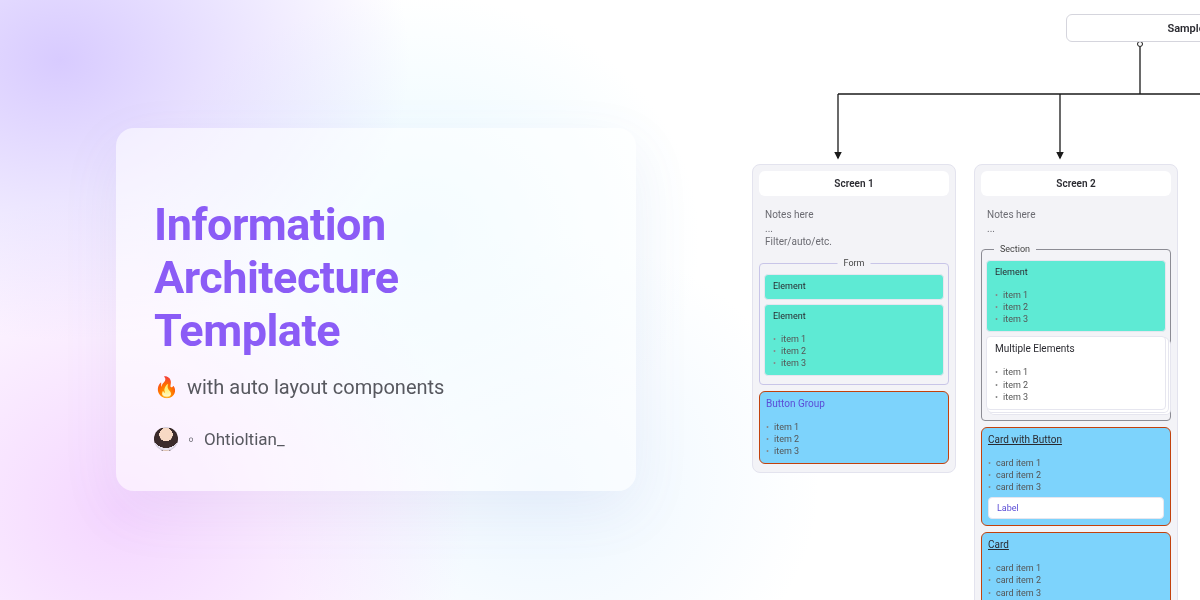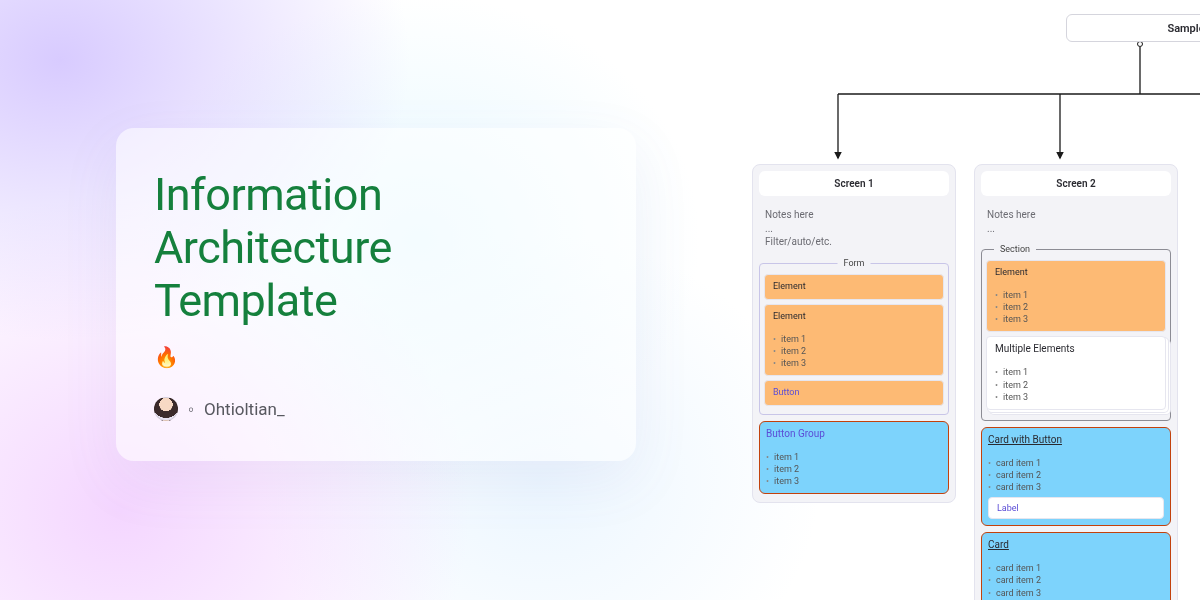--- a/index.html
+++ b/index.html
@@ -21,23 +21,24 @@
     top: 128px;
     width: 520px;
     padding: 40px 38px 40px 38px;
     background: rgba(255,255,255,0.55);
     border-radius: 18px;
     box-shadow: 0 20px 60px rgba(120,100,180,0.08);
   }
   .hero-title {
     font-size: 45px;
     line-height: 1.18;
-    font-weight: 400;
+    font-weight: 700;
     letter-spacing: -0.5px;
-    color: #15803d;
+    color: #8b5cf6;
+    margin-top: 30px;
   }
   .hero-subtitle {
     margin-top: 18px;
     font-size: 20px;
     color: #57585f;
     display: flex;
     align-items: center;
     gap: 8px;
   }
   .fire-icon { font-size: 20px; }
@@ -119,21 +120,21 @@
   .fieldset-legend {
     position: absolute;
     top: -6px; left: 50%; transform: translateX(-50%);
     background: #f3f3f7;
     padding: 0 6px;
     font-size: 9px;
     color: #444;
   }
   .fieldset-legend.left { left: 12px; transform: none; text-align: right; }
   .box {
-    background: #fdba74;
+    background: #5eead4;
     border: 1px solid #e6e6ef;
     border-radius: 4px;
     padding: 6px 8px 6px 8px;
     margin-bottom: 4px;
     font-size: 9px;
   }
   .box-title { color: #2a2a30; margin-bottom: 2px; }
   .box-title.purple { color: #5b4dd6; }
   .box-title.underline { text-decoration: underline; }
   .ul { list-style: none; padding-left: 8px; margin-top: 12px; }
@@ -169,20 +170,21 @@
 <body>
 
 <div class="hero-card">
   <div class="hero-title">
     <span>Information</span><br>
     <span>Architecture</span><br>
     <span>Template</span>
   </div>
   <div class="hero-subtitle">
     <span class="fire-icon">🔥</span>
+    <span>with auto layout components</span>
   </div>
   <div class="author-row">
     <span class="avatar"></span>
     <span>◦</span>
     <span>Ohtioltian_</span>
   </div>
 </div>
 
 <div class="diagram">
 
@@ -220,23 +222,20 @@
       <div class="box">
         <div class="box-title">Element</div>
       </div>
       <div class="box">
         <div class="box-title">Element</div>
         <ul class="ul">
           <li>item 1</li>
           <li>item 2</li>
           <li>item 3</li>
         </ul>
-      </div>
-      <div class="box">
-        <div class="box-title purple">Button</div>
       </div>
     </div>
     <div class="outer-box">
       <div class="box-title purple">Button Group</div>
       <ul class="ul">
         <li>item 1</li>
         <li>item 2</li>
         <li>item 3</li>
       </ul>
     </div>

